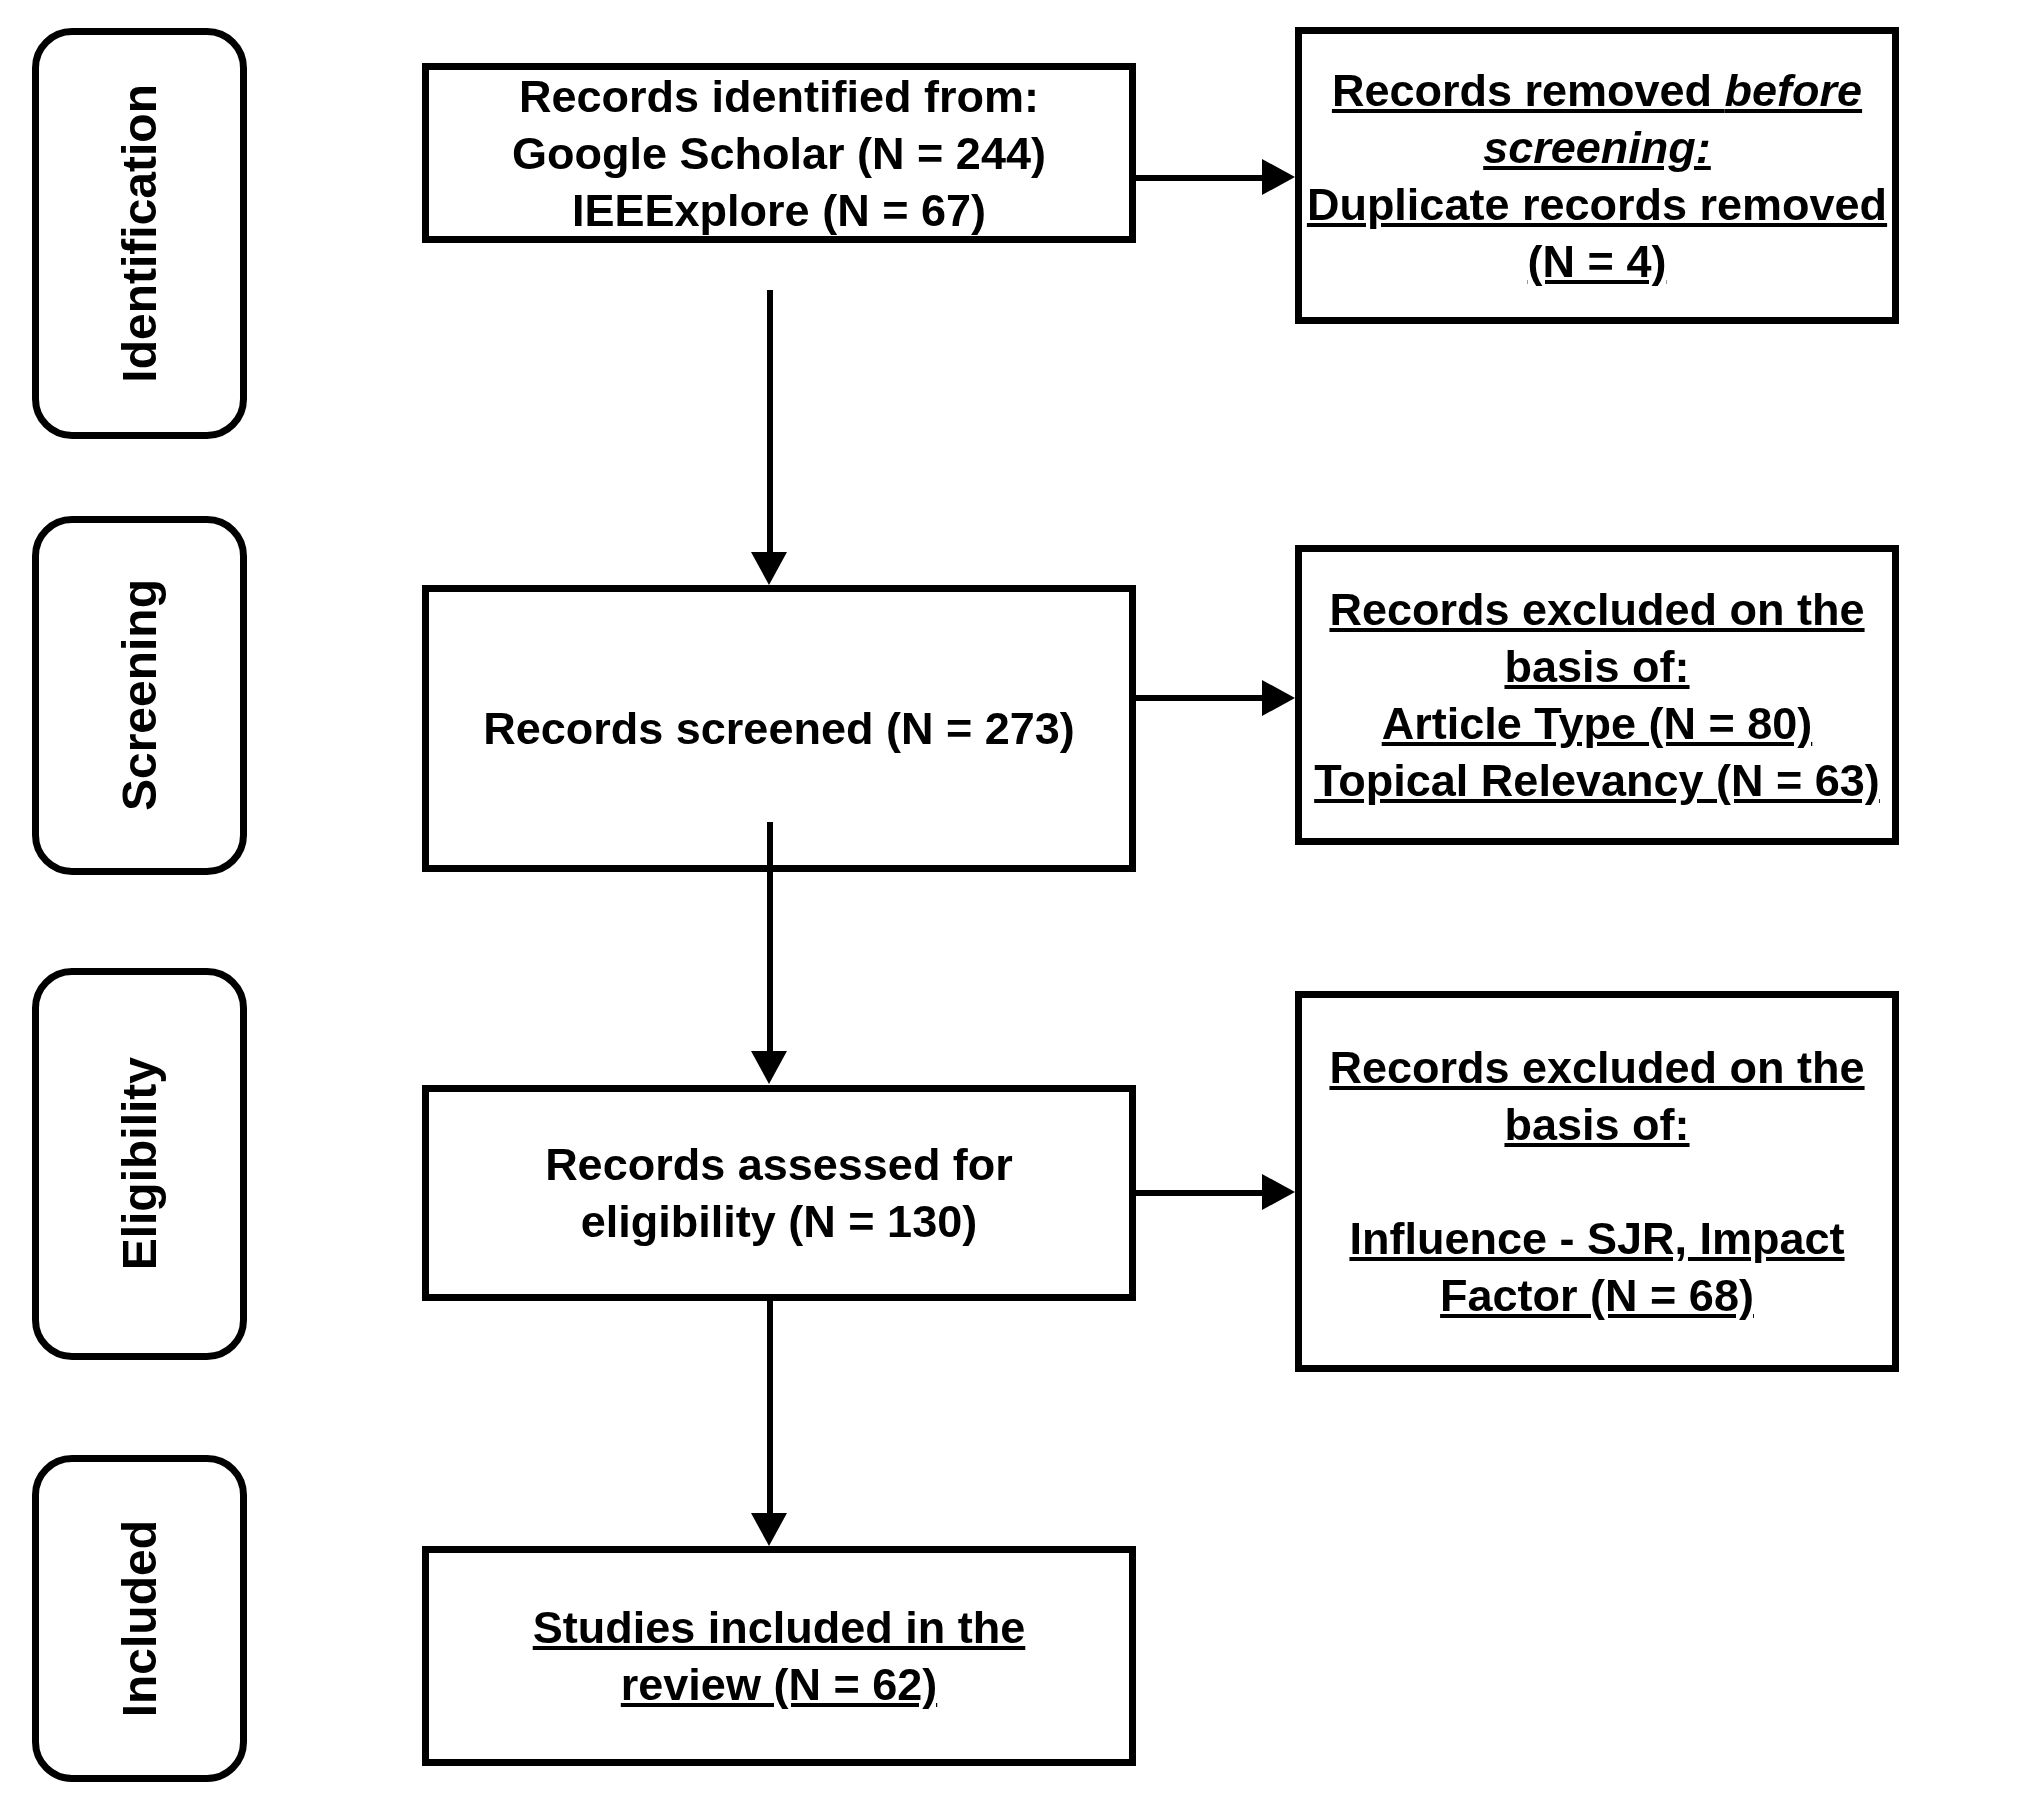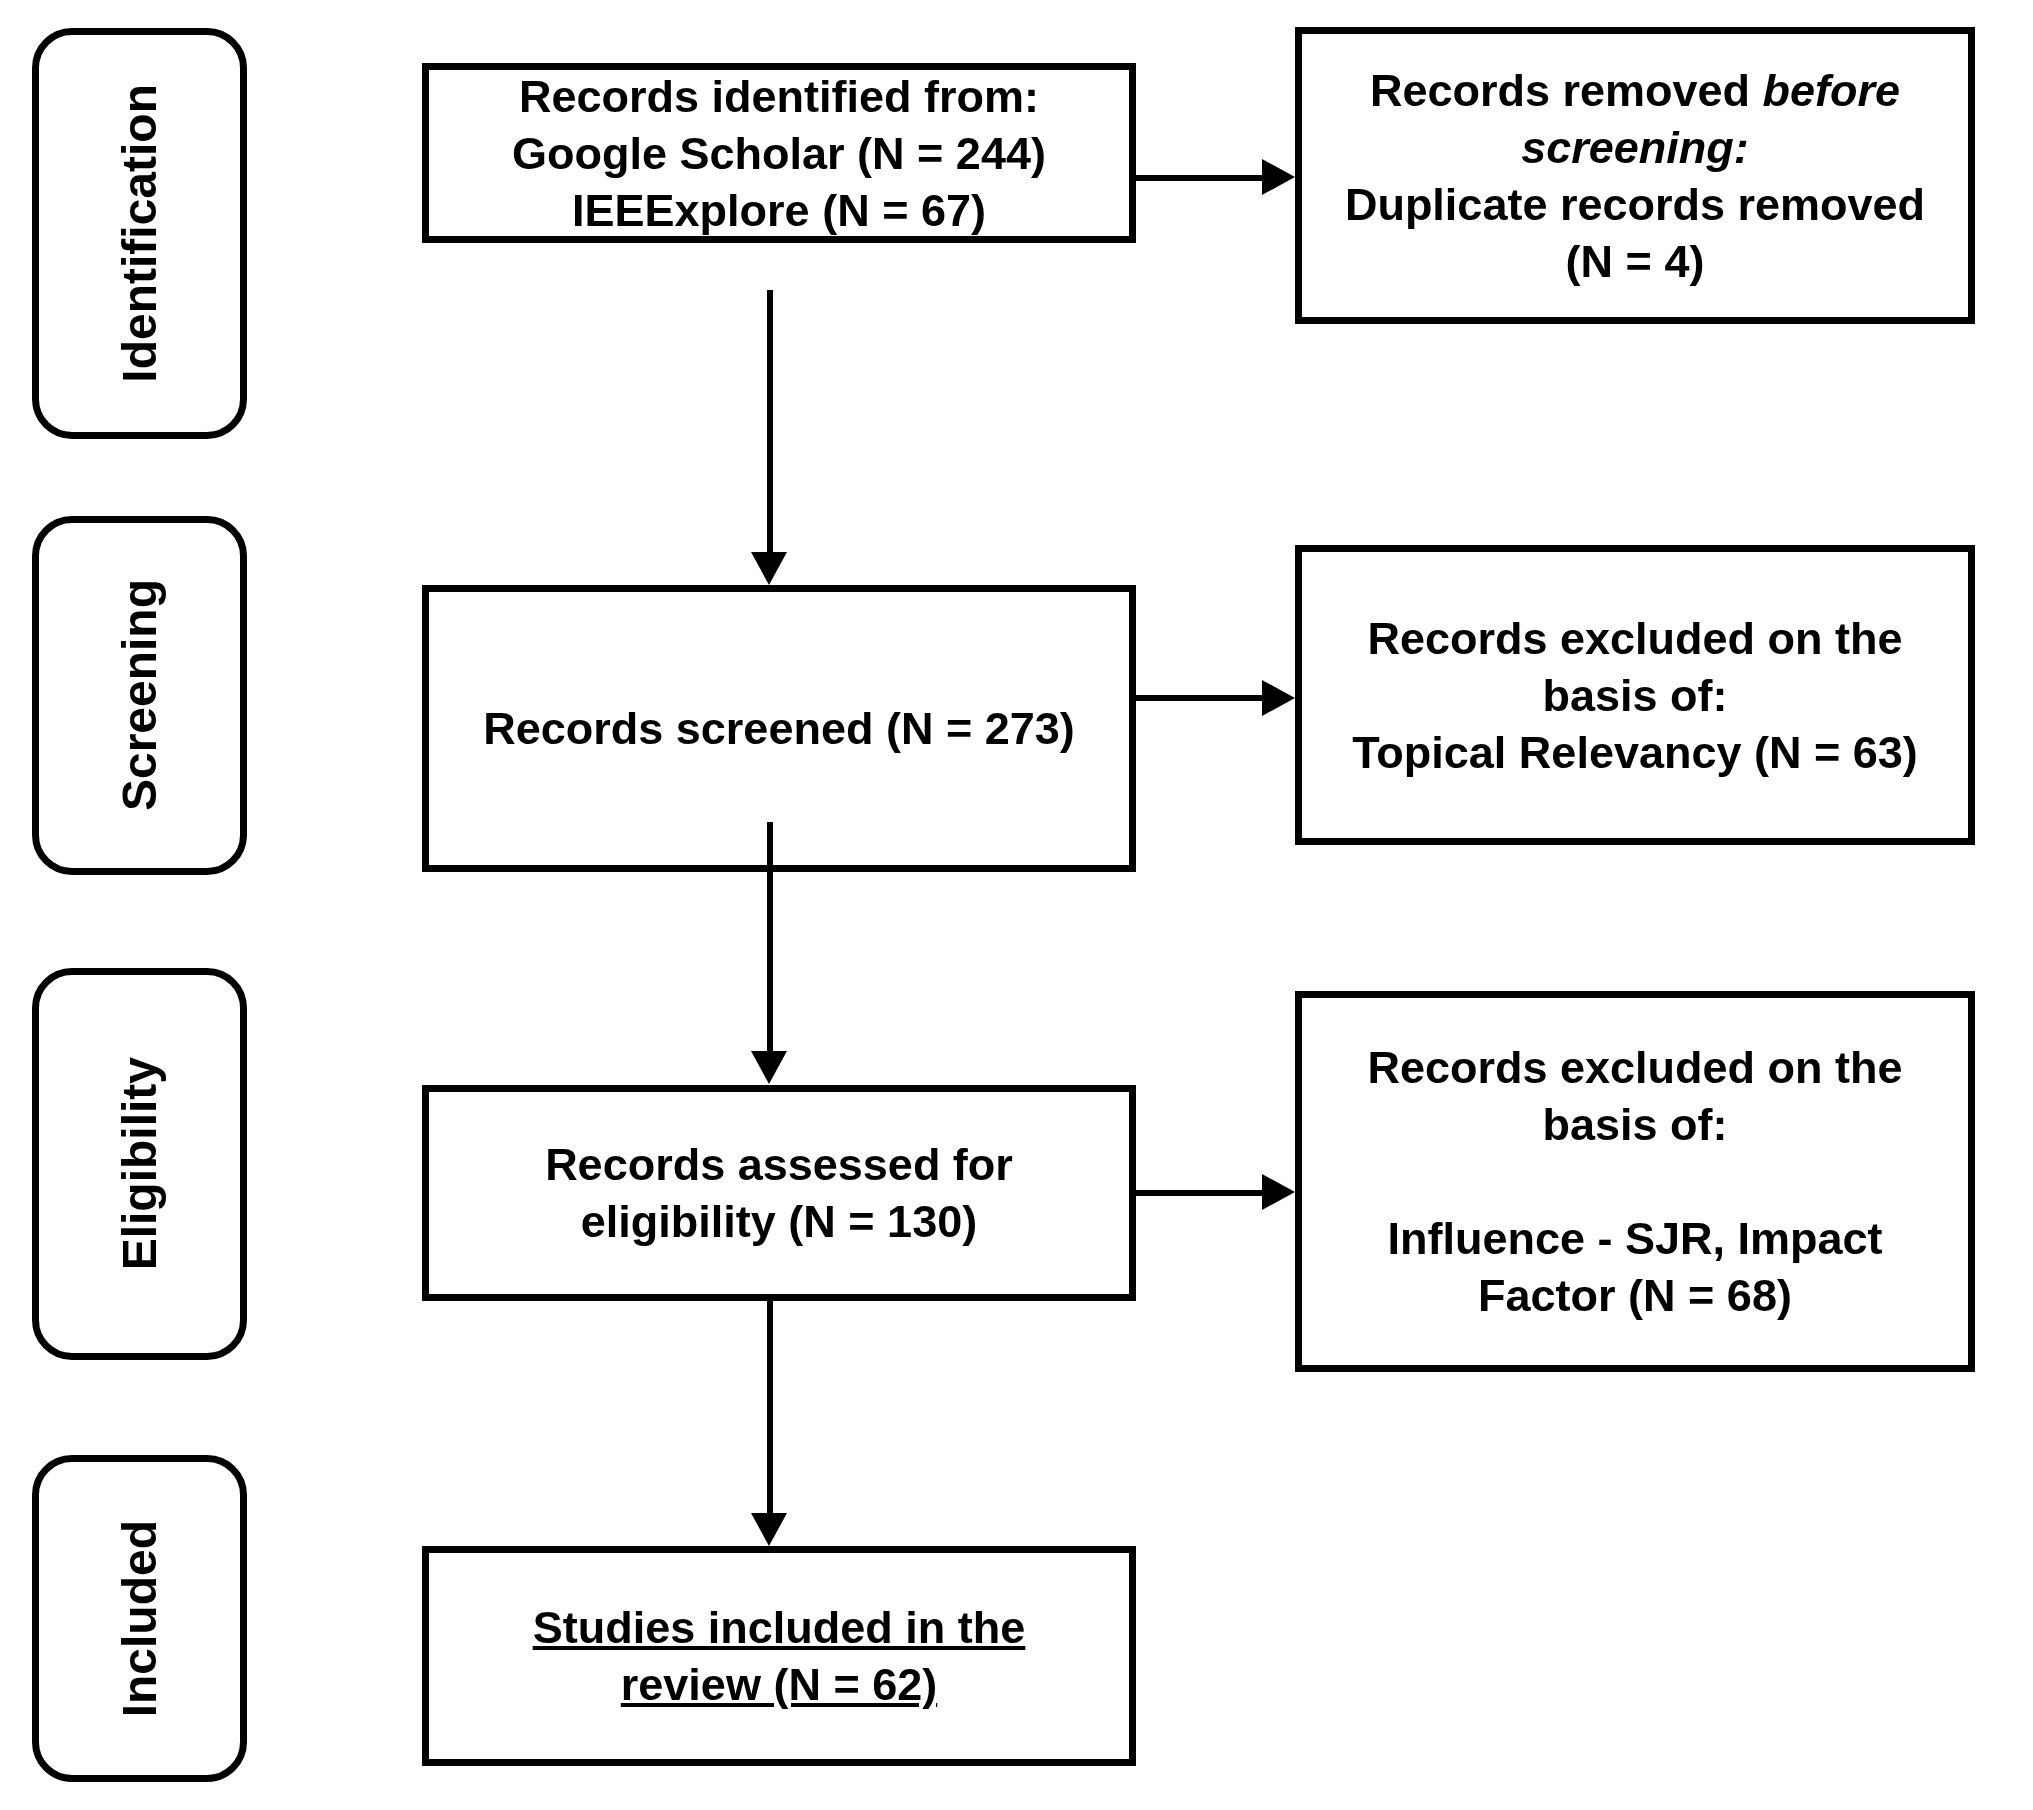--- a/index.html
+++ b/index.html
@@ -37,21 +37,21 @@
     box-sizing: border-box;
     display: flex;
     flex-direction: column;
     align-items: center;
     justify-content: center;
     text-align: center;
     font-size: 45px;
     font-weight: bold;
   }
   .main-col { left: 422px; width: 714px; }
-  .side-col { left: 1295px; width: 680px; }
+  .side-col { left: 1295px; width: 604px; text-decoration: underline; }
   .box-line { line-height: 57px; min-height: 57px; white-space: nowrap; }
   .italic { font-style: italic; }
   .vline {
     position: absolute;
     width: 5.8px;
     background: #000000;
   }
   .hline {
     position: absolute;
     height: 5.8px;
@@ -113,20 +113,21 @@
   <div class="node side-col" style="top:27px;height:297px;">
     <div class="box-line"><span>Records removed </span><span class="italic">before</span></div>
     <div class="box-line italic">screening:</div>
     <div class="box-line">Duplicate records removed</div>
     <div class="box-line">(N = 4)</div>
   </div>
 
   <div class="node side-col" style="top:545px;height:300px;">
     <div class="box-line">Records excluded on the</div>
     <div class="box-line">basis of:</div>
+    <div class="box-line">Article Type (N = 80)</div>
     <div class="box-line">Topical Relevancy (N = 63)</div>
   </div>
 
   <div class="node side-col" style="top:991px;height:381px;">
     <div class="box-line">Records excluded on the</div>
     <div class="box-line">basis of:</div>
     <div class="box-line"></div>
     <div class="box-line">Influence - SJR, Impact</div>
     <div class="box-line">Factor (N = 68)</div>
   </div>

